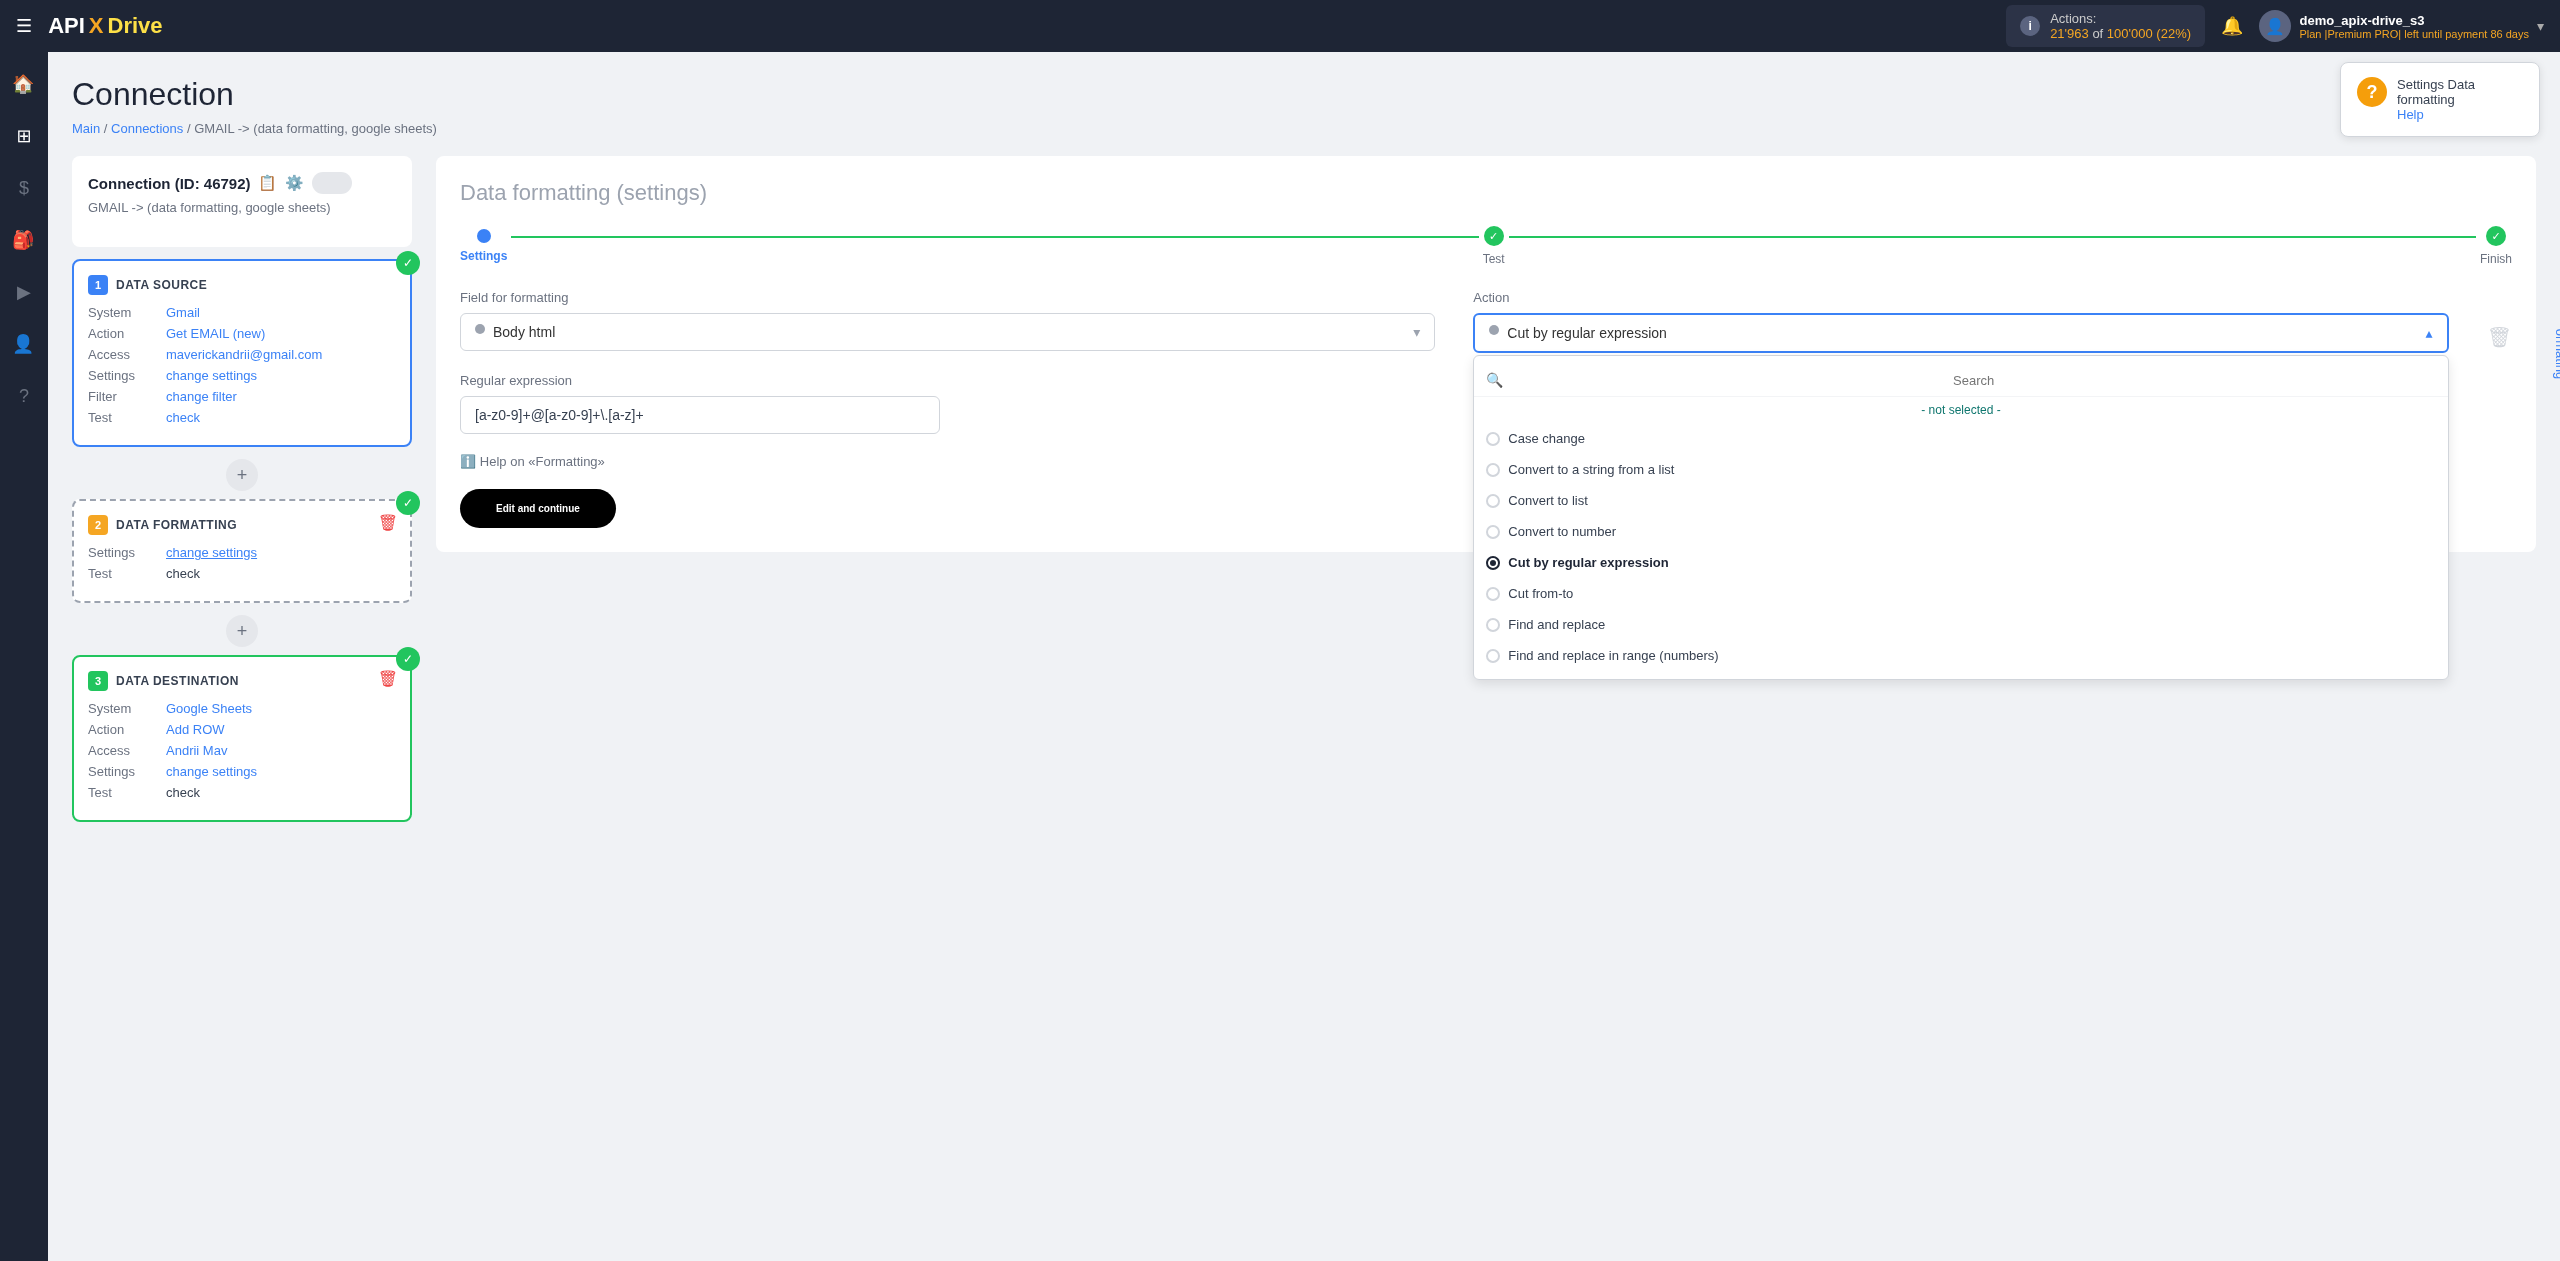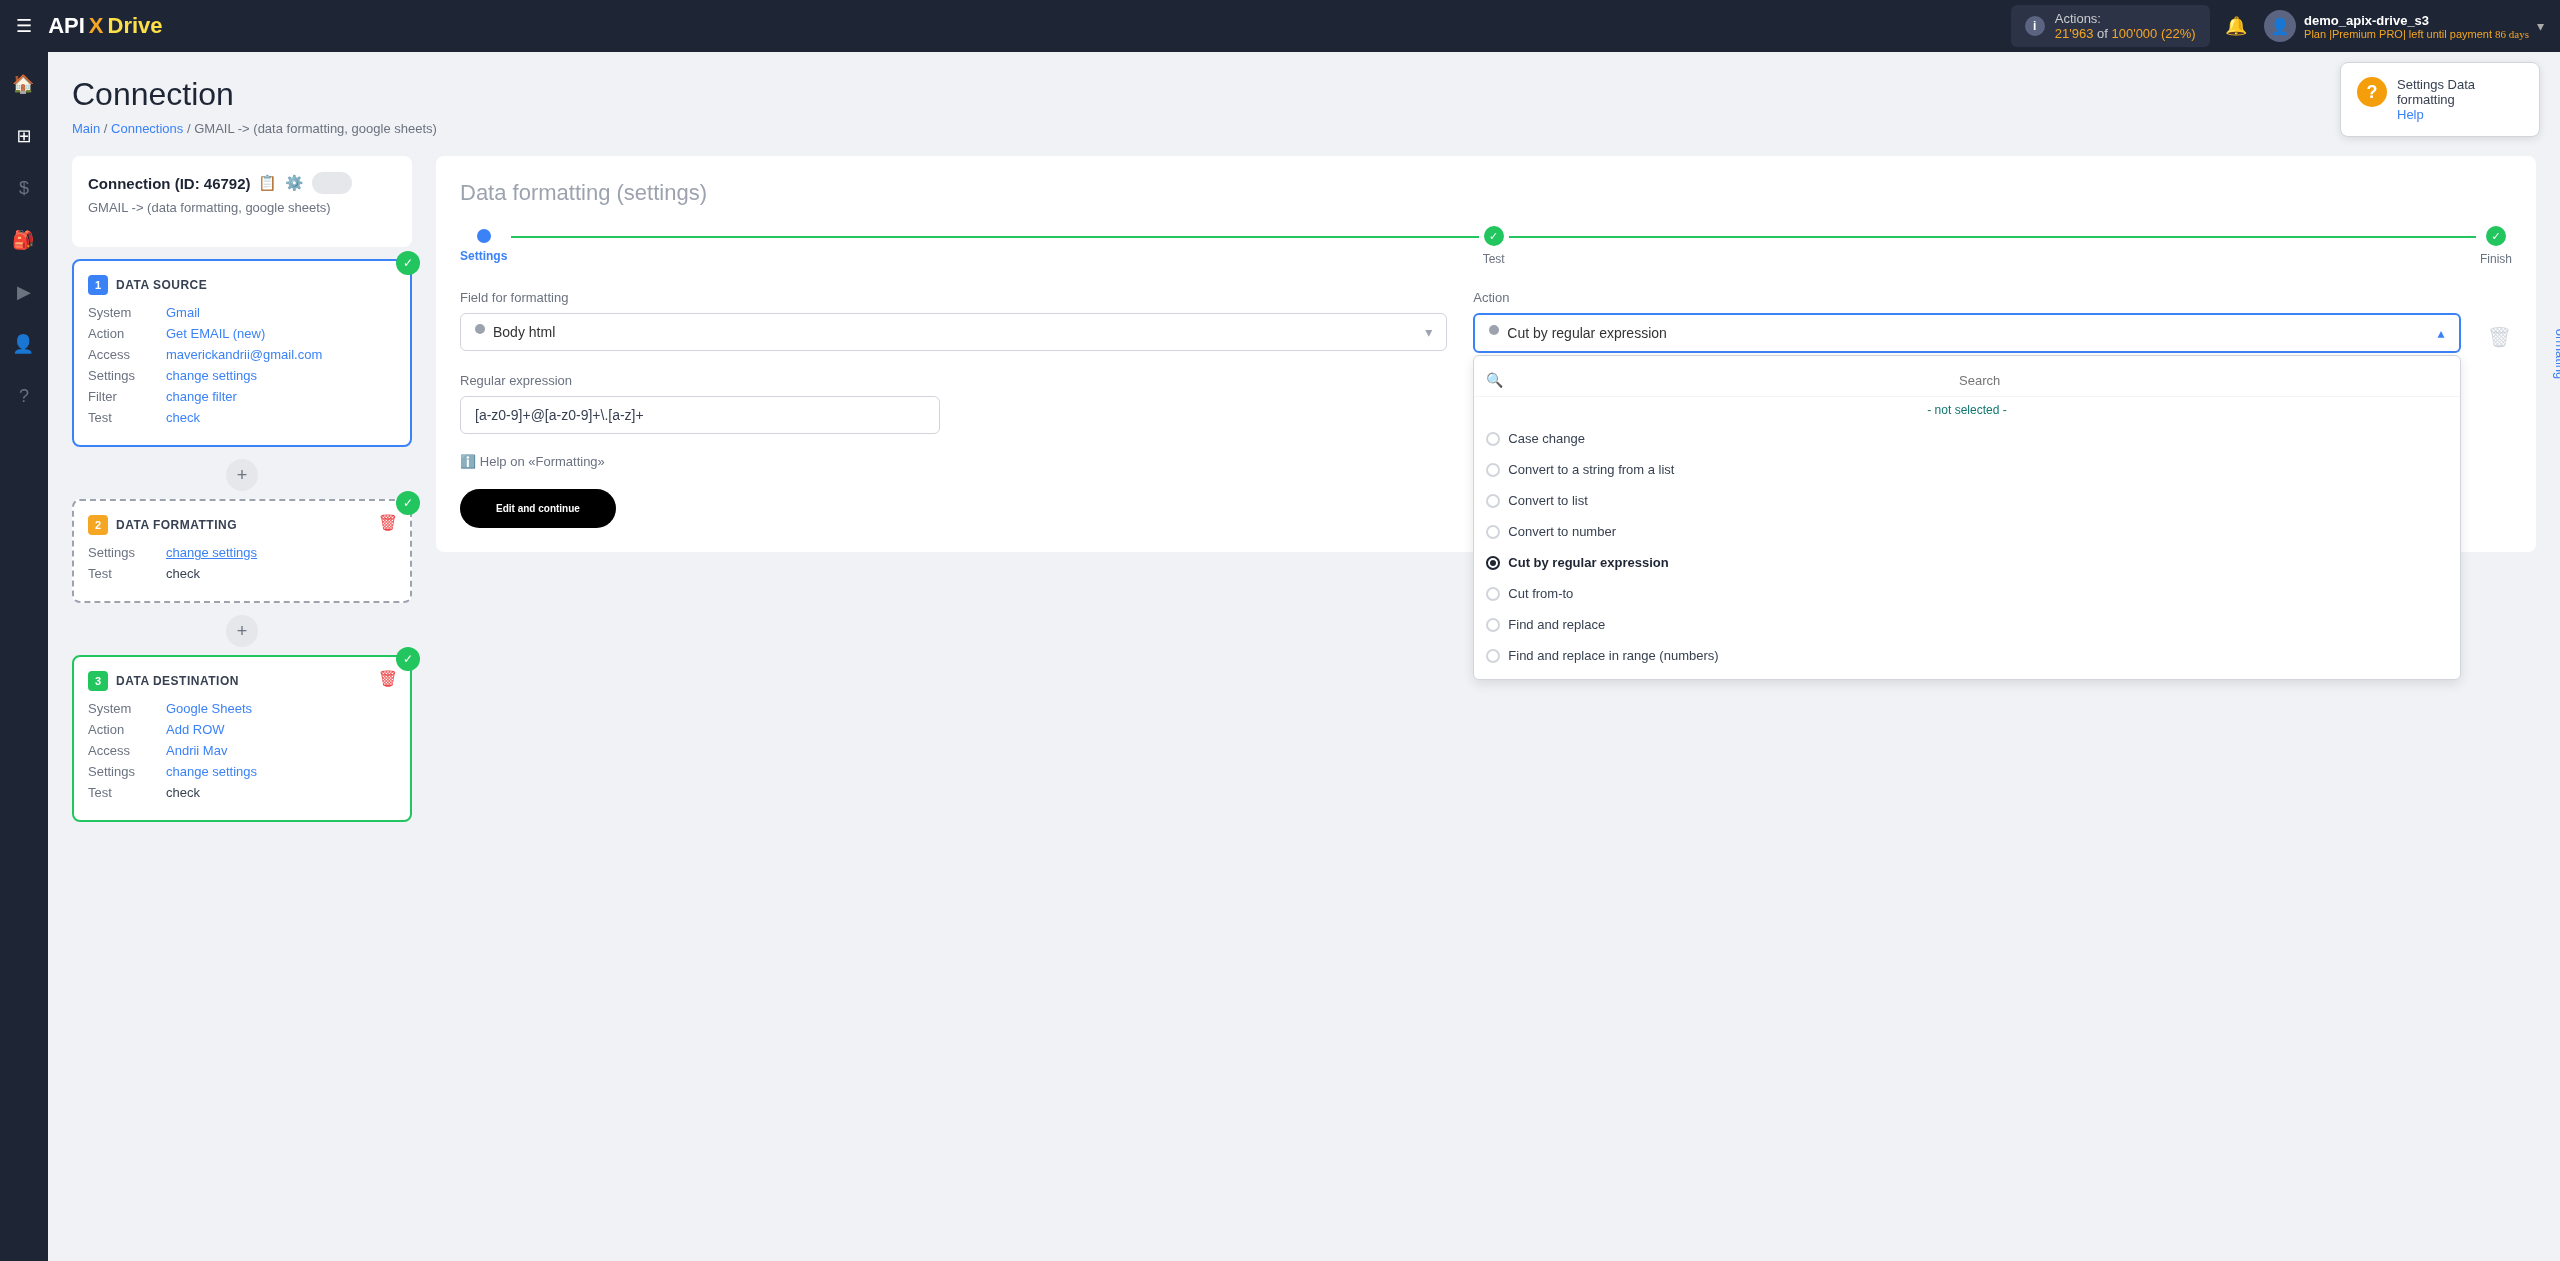--- a/index.html
+++ b/index.html
@@ -139,21 +139,21 @@
     }
     .df-title { font-size: 22px; font-weight: 300; color: #1e2535; margin-bottom: 20px; }
     .df-title span { color: #9ca3af; }
 
     
     .progress-bar { display: flex; align-items: center; margin-bottom: 24px; }
     .progress-step { display: flex; flex-direction: column; align-items: center; gap: 6px; }
     .progress-line { flex: 1; height: 2px; background: #22c55e; margin: 0 4px; margin-bottom: 18px; }
 
     
-    .form-row { display: flex; gap: 26px; margin-bottom: 20px; }
+    .form-row { display: flex; gap: 38px; margin-bottom: 20px; }
     .form-group { flex: 1; }
     .form-label { font-size: 13px; color: #6b7280; margin-bottom: 8px; }
     .form-select {
       width: 100%; border: 1px solid #d1d5db; border-radius: 6px; padding: 10px 14px;
       font-size: 14px; background: #fff; display: flex; align-items: center; justify-content: space-between;
       cursor: pointer;
     }
     .form-select .select-value { display: flex; gap: 8px; }
     .form-select .select-dot { width: 10px; height: 10px; border-radius: 50%; background: #9ca3af; }
     .form-select .chevron { color: #9ca3af; }
@@ -265,21 +265,21 @@
       <span class="count">100'000</span>
       <span class="percent"> (22%)</span>
     </div>
   </div>
   <span class="topnav-bell">🔔</span>
   <div class="topnav-user">
     <div class="avatar">👤</div>
     <div class="topnav-user-info">
       <div class="topnav-user-name">demo_apix-drive_s3</div>
       <div class="topnav-user-plan">
-        <span>Plan |Premium PRO| left until payment</span> <span style="color:#f5a623;font-family:Liberation Serif, serif;">86 days</span>
+        <span>Plan |Premium PRO| left until payment</span> <span style="color:#f5a623;">86 days</span>
       </div>
     </div>
     <span class="topnav-chevron">▾</span>
   </div>
 </div>
 
 <div class="layout">
 
   <div class="sidebar">
     <div class="sidebar-icon">🏠</div>

